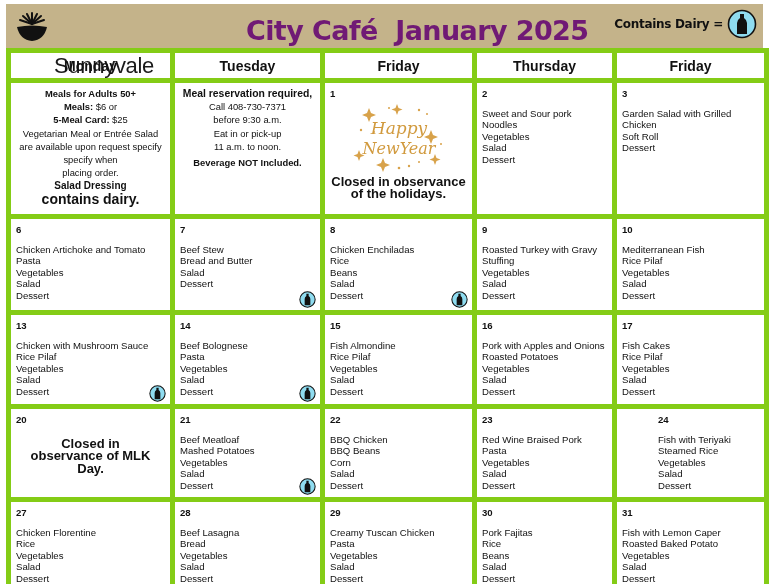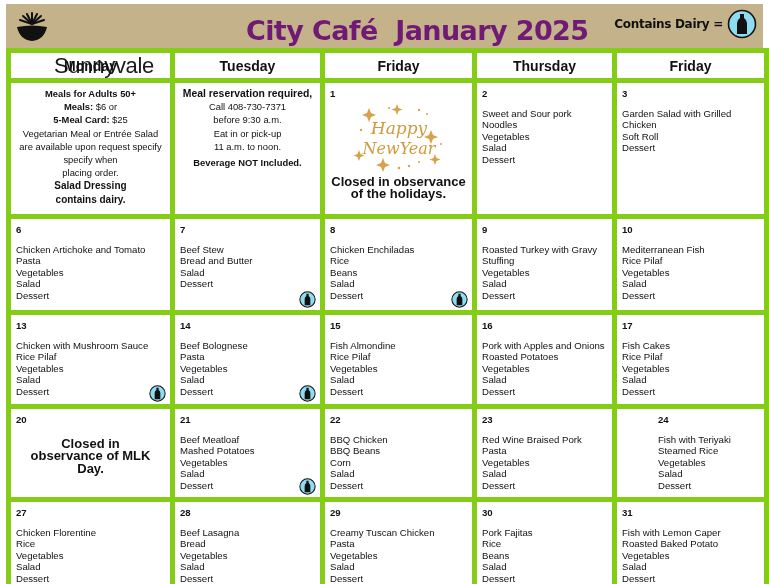--- a/index.html
+++ b/index.html
@@ -70,21 +70,21 @@
     <td>
       <div class="info">
         <span class="b item">Meals for Adults 50+</span>
         <span class="item"><span class="b">Meals:</span><span> $6 or</span></span>
         <span class="item"><span class="b">5-Meal Card:</span><span> $25</span></span>
         <span class="item">Vegetarian Meal or Entrée Salad</span>
         <span class="item">are available upon request specify</span>
         <span class="item">specify when</span>
         <span class="item">placing order.</span>
         <span class="item b" style="font-size:10px">Salad Dressing</span>
-        <span class="item b" style="font-size:10px">contains dairy.</span>
+        <span class="item b" style="font-size:14px">contains dairy.</span>
       </div>
     </td>
     <td>
       <div class="info">
         <span class="item b" style="font-size:10.4px">Meal reservation required,</span>
         <span class="item">Call 408-730-7371</span>
         <span class="item">before 9:30 a.m.</span>
         <span class="item">Eat in or pick-up</span>
         <span class="item">11 a.m. to noon.</span>
         <span class="item b" style="margin-top:3px">Beverage NOT Included.</span>

